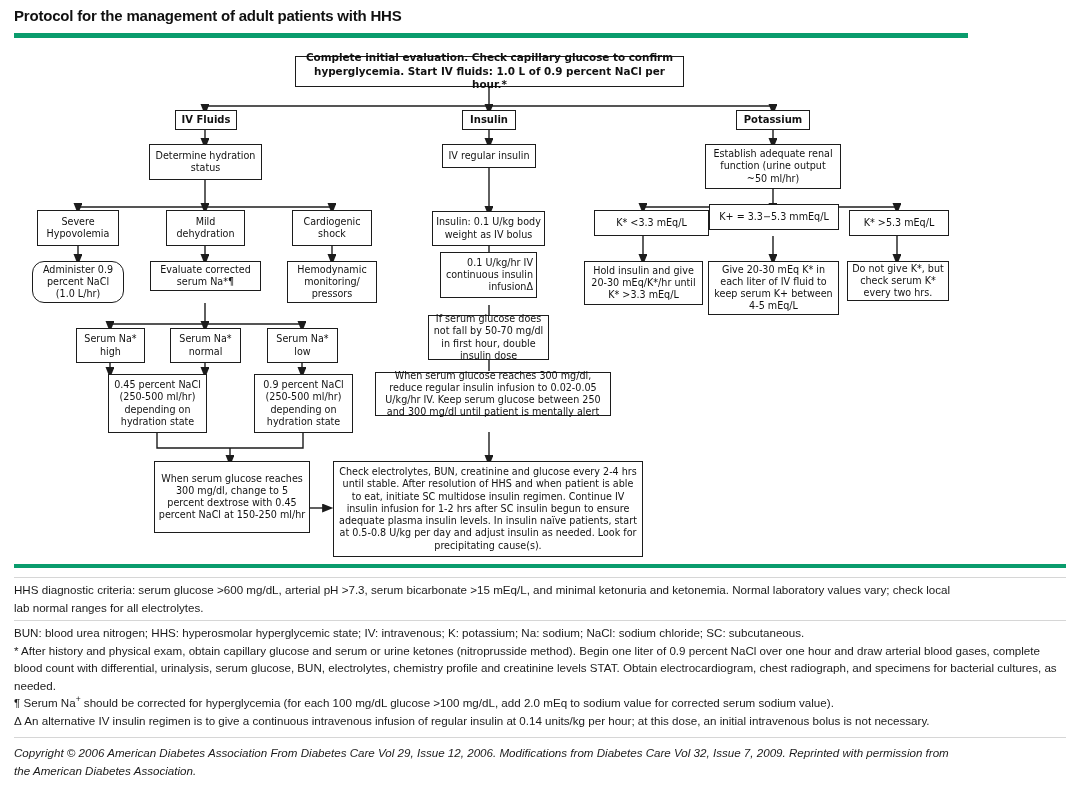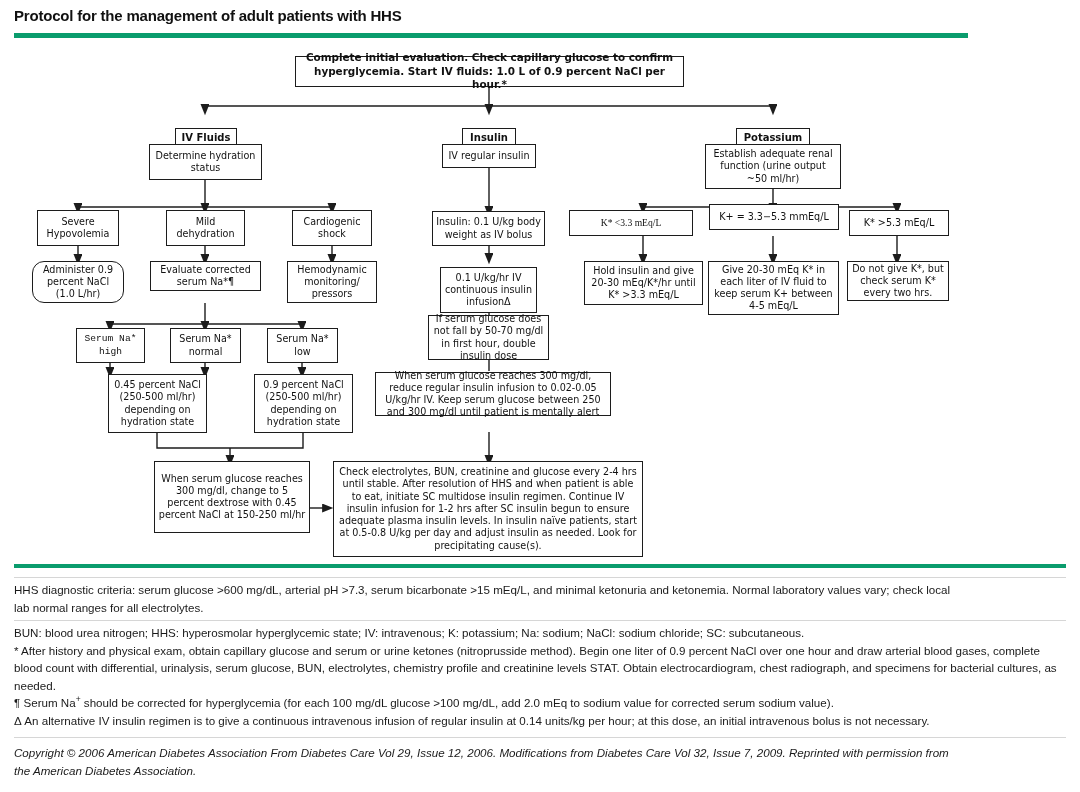--- a/index.html
+++ b/index.html
@@ -47,21 +47,21 @@
     background:#ffffff;
     display:flex;align-items:center;justify-content:center;
     text-align:center;
     font-family:"DejaVu Sans", sans-serif;
     font-size:9.6px;
     line-height:12.2px;
     color:#111111;
     padding:2px 3px;
     z-index:2;
   }
-  .nd.hdr{font-weight:bold;font-size:10px;margin-top:18px;}
+  .nd.hdr{font-weight:bold;font-size:10px;}
   .nd.top{font-weight:bold;font-size:10.4px;line-height:13.5px;}
 
   
   .notes{
     position:absolute;left:14px;width:952px;
     font-size:11.6px;line-height:17.6px;color:#1a1a1a;
   }
   .note-block{margin:0;}
   .n-diag{top:581px;}
   .n-abbr{top:624px;width:1048px;}
@@ -151,36 +151,36 @@
     <div class="nd" style="left:149px;top:100px;width:113px;height:36px;">Determine hydration status</div>
 
     <div class="nd" style="left:37px;top:166px;width:82px;height:36px;">Severe Hypovolemia</div>
     <div class="nd" style="left:166px;top:166px;width:79px;height:36px;">Mild dehydration</div>
     <div class="nd" style="left:292px;top:166px;width:80px;height:36px;">Cardiogenic shock</div>
 
     <div class="nd" style="left:32px;top:217px;width:92px;height:42px;border-radius:12px;">Administer 0.9 percent NaCl (1.0 L/hr)</div>
     <div class="nd" style="left:150px;top:217px;width:111px;height:30px;">Evaluate corrected serum Na*¶</div>
     <div class="nd" style="left:287px;top:217px;width:90px;height:42px;">Hemodynamic monitoring/ pressors</div>
 
-    <div class="nd" style="left:76px;top:284px;width:69px;height:35px;font-family:Liberation Mono, monospace;">Serum Na* high</div>
+    <div class="nd" style="left:76px;top:284px;width:69px;height:35px;">Serum Na* high</div>
     <div class="nd" style="left:170px;top:284px;width:71px;height:35px;">Serum Na* normal</div>
     <div class="nd" style="left:267px;top:284px;width:71px;height:35px;">Serum Na* low</div>
 
     <div class="nd" style="left:108px;top:330px;width:99px;height:59px;">0.45 percent NaCl (250-500 ml/hr) depending on hydration state</div>
     <div class="nd" style="left:254px;top:330px;width:99px;height:59px;">0.9 percent NaCl (250-500 ml/hr) depending on hydration state</div>
 
     <div class="nd" style="left:442px;top:100px;width:94px;height:24px;">IV regular insulin</div>
     <div class="nd" style="left:432px;top:167px;width:113px;height:35px;">Insulin: 0.1 U/kg body weight as IV bolus</div>
-    <div class="nd" style="left:440px;top:223px;width:97px;height:46px;">0.1 U/kg/hr IV continuous insulin infusionΔ</div>
+    <div class="nd" style="left:440px;top:208px;width:97px;height:46px;text-align:right;">0.1 U/kg/hr IV continuous insulin infusionΔ</div>
     <div class="nd" style="left:428px;top:271px;width:121px;height:45px;">If serum glucose does not fall by 50-70 mg/dl in first hour, double insulin dose</div>
     <div class="nd" style="left:375px;top:328px;width:236px;height:44px;">When serum glucose reaches 300 mg/dl, reduce regular insulin infusion to 0.02-0.05 U/kg/hr IV. Keep serum glucose between 250 and 300 mg/dl until patient is mentally alert</div>
 
     <div class="nd" style="left:705px;top:100px;width:136px;height:45px;">Establish adequate renal function (urine output ~50 ml/hr)</div>
 
-    <div class="nd" style="left:569px;top:166px;width:124px;height:26px;font-family:Liberation Serif, serif;">K* &lt;3.3 mEq/L</div>
+    <div class="nd" style="left:594px;top:166px;width:115px;height:26px;">K* &lt;3.3 mEq/L</div>
     <div class="nd" style="left:709px;top:160px;width:130px;height:26px;">K+ = 3.3−5.3 mmEq/L</div>
     <div class="nd" style="left:849px;top:166px;width:100px;height:26px;">K* &gt;5.3 mEq/L</div>
 
     <div class="nd" style="left:584px;top:217px;width:119px;height:44px;">Hold insulin and give 20-30 mEq/K*/hr until K* &gt;3.3 mEq/L</div>
     <div class="nd" style="left:708px;top:217px;width:131px;height:54px;">Give 20-30 mEq K* in each liter of IV fluid to keep serum K+ between 4-5 mEq/L</div>
     <div class="nd" style="left:847px;top:217px;width:102px;height:40px;">Do not give K*, but check serum K* every two hrs.</div>
 
     <div class="nd" style="left:154px;top:417px;width:156px;height:72px;">When serum glucose reaches 300 mg/dl, change to 5 percent dextrose with 0.45 percent NaCl at 150-250 ml/hr</div>
     <div class="nd" style="left:333px;top:417px;width:310px;height:96px;">Check electrolytes, BUN, creatinine and glucose every 2-4 hrs until stable. After resolution of HHS and when patient is able to eat, initiate SC multidose insulin regimen. Continue IV insulin infusion for 1-2 hrs after SC insulin begun to ensure adequate plasma insulin levels. In insulin naïve patients, start at 0.5-0.8 U/kg per day and adjust insulin as needed. Look for precipitating cause(s).</div>
   </div>

